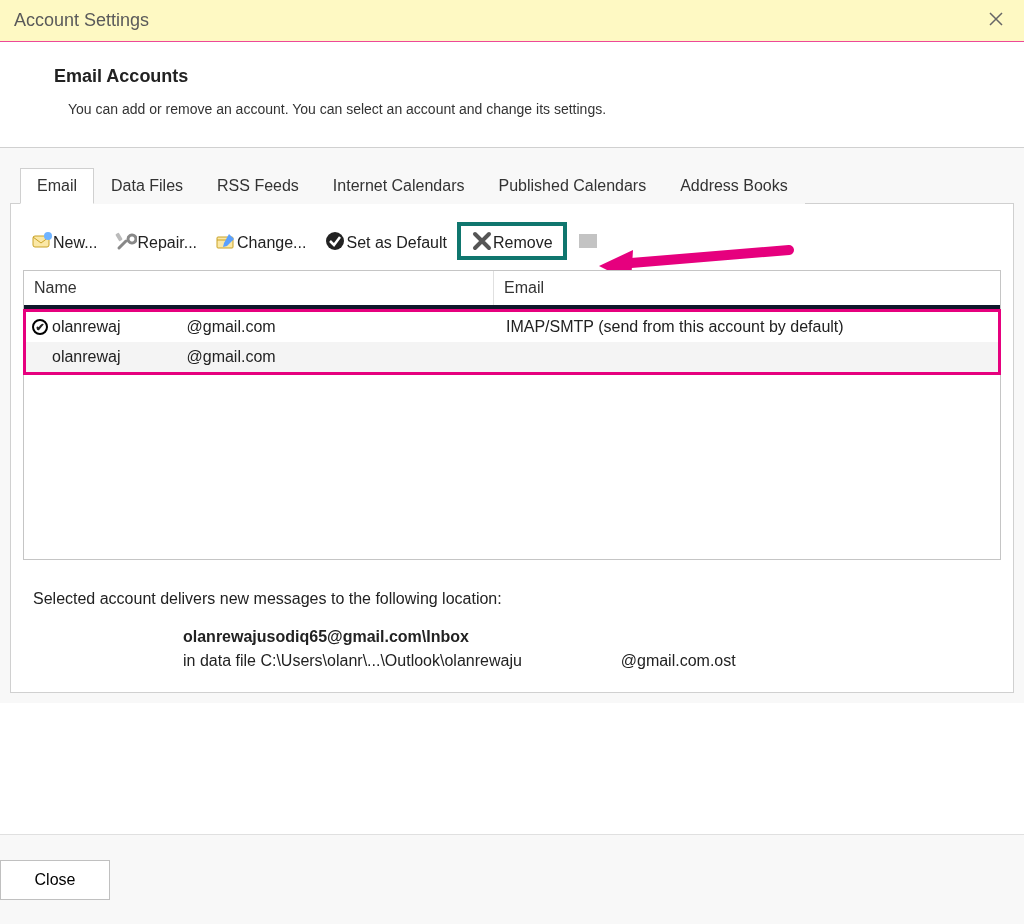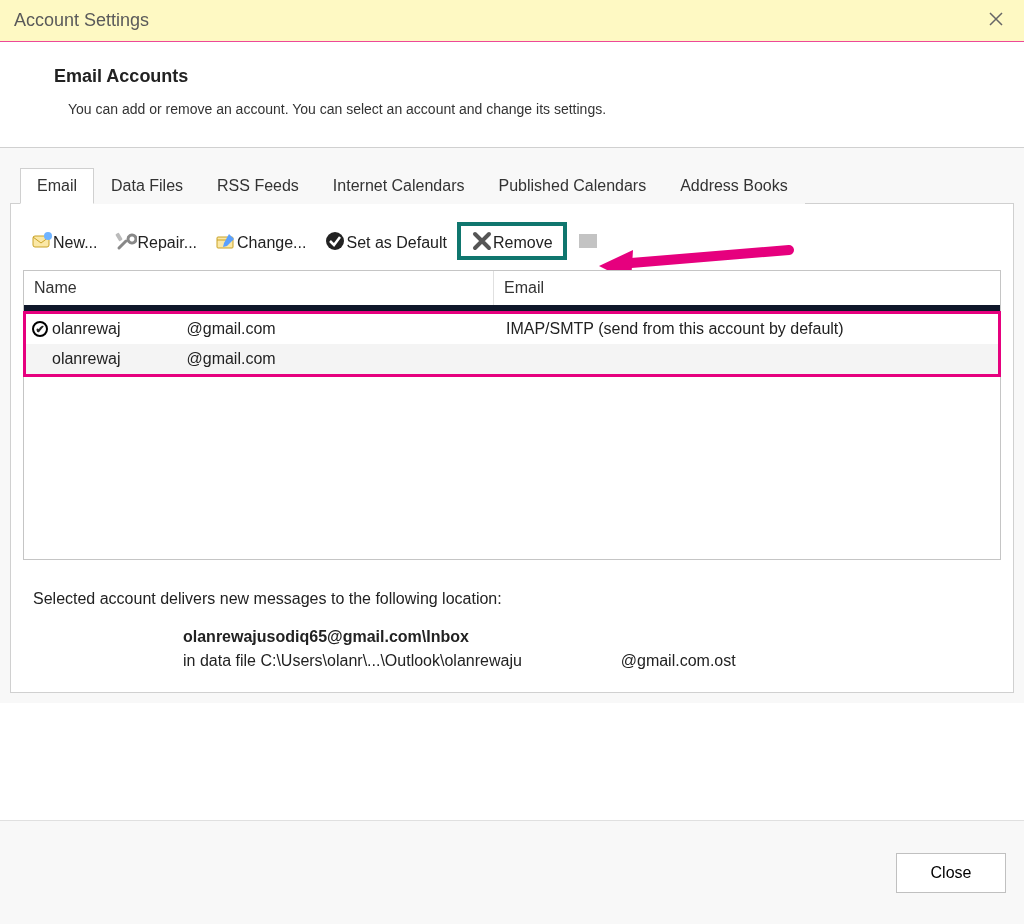--- a/index.html
+++ b/index.html
@@ -87,21 +87,21 @@
 
   .grid {
     border: 1px solid #c5c5c5;
     position: relative;
     height: 290px;
     background:#fff;
   }
   .grid-head {
     display: flex;
     background: #fff;
-    border-bottom: 7px solid #0f172a;
+    border-bottom: 5px solid #0f172a;
   }
   .grid-head .col {
     padding: 8px 10px;
     font-size: 16px;
     color: #333;
     border-right: 1px solid #e0e0e0;
   }
   .grid-head .col:last-child { border-right: none; }
   .col-name { width: 470px; }
   .col-type { flex: 1; }
@@ -129,24 +129,24 @@
 
   .footer-info { padding: 30px 10px 10px 10px; font-size:16px; }
   .footer-loc  { margin: 20px 0 0 150px; }
   .footer-loc .bold { font-weight: bold; }
   .footer-loc .sub  { margin-top: 6px; }
   .footer-loc .gap  { display:inline-block; width:90px; }
 
   .bottom-bar {
     position: absolute;
     bottom: 0; left:0; right:0;
-    height: 104px;
+    height: 90px;
     background: #f8f8f8;
     border-top: 1px solid #e0e0e0;
-    display:flex; justify-content:flex-end; align-items:center;
+    display:flex; align-items:center;
     padding-right: 18px;
   }
   .close-btn {
     width: 110px; height: 40px;
     background:#fff;
     border:1px solid #c0c0c0;
     font-size:16px;
     cursor:pointer;
   }
 </style>

